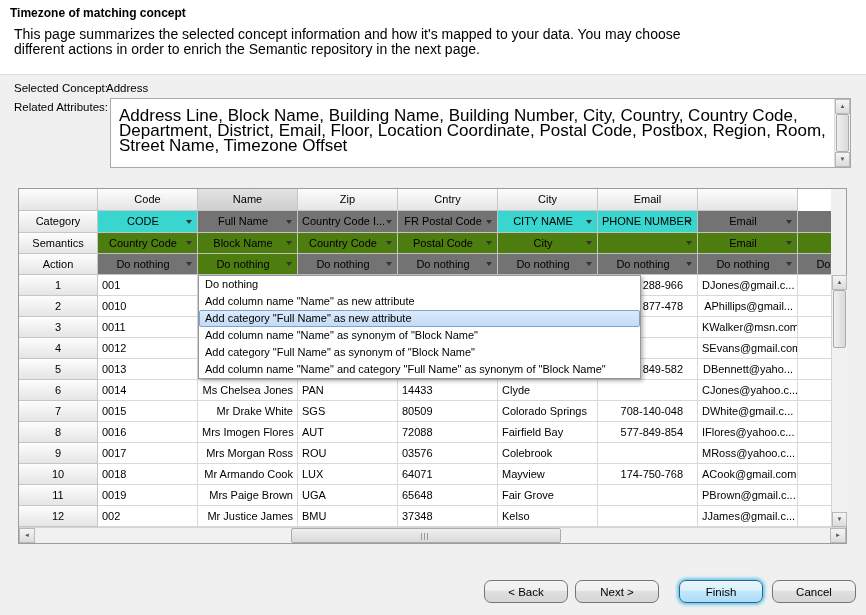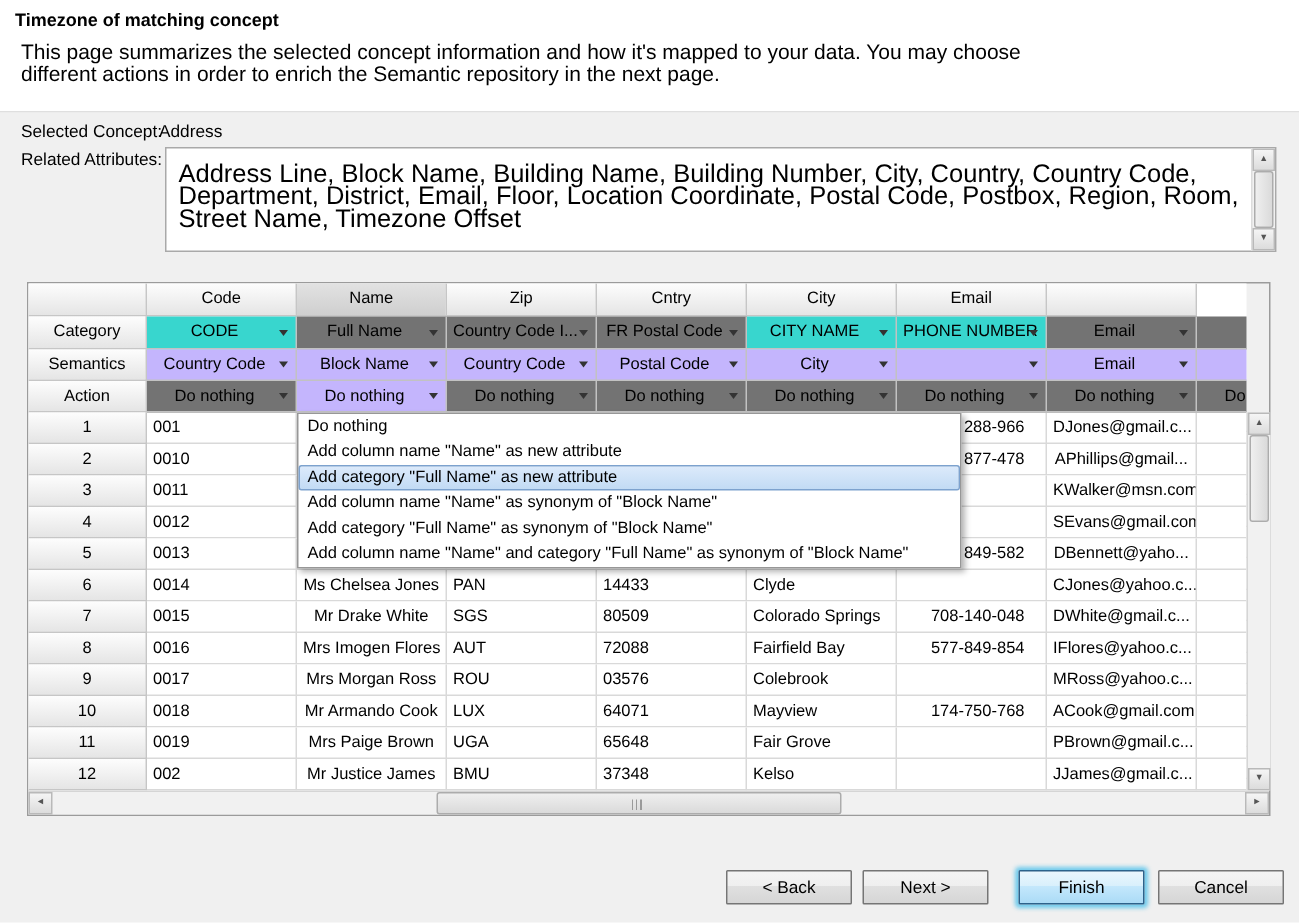--- a/index.html
+++ b/index.html
@@ -40,29 +40,29 @@
   .hcell,.rowhead{background:linear-gradient(#FDFDFD,#E5E5E5);border-right:1px solid #C6C6C6;border-bottom:1px solid #C6C6C6;
                   font-size:11px;text-align:center}
   .hcell{height:22px;line-height:21px}
   .hcell.pressed{background:linear-gradient(#E2E2E2,#CFCFCF)}
   .r-category{height:22px}
   .r-semantics,.r-action,.trow.data{height:21px}
   .r-category .rowhead{line-height:21px}
   .r-semantics .rowhead,.r-action .rowhead,.trow.data .rowhead{line-height:20px}
   .cell{background:#FFF;border-right:1px solid #D9D9D9;border-bottom:1px solid #D9D9D9;font-size:11px;line-height:20px;padding:0 4px}
   .c-center{}
-  .c-left{text-align:center}
+  .c-left{text-align:right}
   .c-right{text-align:right;padding-right:14px}
   .combo{position:relative;background:#737373;border-right:1px solid #C2C2C2;border-bottom:1px solid #C2C2C2}
   .combo .ct{display:block;font-size:11px;line-height:20px;text-align:center;padding:0 13px 0 4px;overflow:hidden;white-space:nowrap}
   .r-category .combo .ct{line-height:21px}
   .combo .arrow{position:absolute;right:5px;top:50%;margin-top:-2px;width:0;height:0;
                 border-left:3.5px solid transparent;border-right:3.5px solid transparent;border-top:4px solid #333}
   .cyan{background:#38D6CE}
-  .green{background:#c4b5fd}
+  .green{background:#4d7c0f}
   
   .grid-vscroll{left:812px;top:86px;height:252px;border-left:1px solid #D5D5D5}
   .grid-vscroll .sb-thumb{top:15px;height:58px}
   .hscroll{position:absolute;left:0;top:338px;width:827px;height:16px;background:#F1F1F1;border-top:1px solid #D5D5D5;box-sizing:border-box}
   .hs-btn{position:absolute;top:0;width:16px;height:15px;background:linear-gradient(#F5F5F5,#DCDCDC);
           border:1px solid #B9B9B9;box-sizing:border-box;text-align:center;color:#555}
   .hs-btn.left{left:0}.hs-btn.right{right:0}
   .hs-btn.left::after{content:"◄";font-size:6px;line-height:13px;display:block}
   .hs-btn.right::after{content:"►";font-size:6px;line-height:13px;display:block}
   .hs-thumb{position:absolute;left:272px;top:0;width:270px;height:15px;background:linear-gradient(#EFEFEF,#DADADA);
@@ -70,21 +70,21 @@
   .hs-thumb::after{content:"";position:absolute;left:50%;top:4px;margin-left:-5px;width:9px;height:7px;
                    background:repeating-linear-gradient(to right,#9A9A9A 0 1px,transparent 1px 3px)}
   
   .menu{position:absolute;left:198px;top:275px;width:441px;background:#FFF;border:1px solid #979797;
         box-shadow:2px 2px 4px rgba(0,0,0,0.3);z-index:20}
   .menu-item{height:17px;line-height:17px;font-size:11px;padding-left:6px;overflow:hidden;white-space:nowrap}
   .menu-item.selected{background:linear-gradient(#DCEAFB,#C2DBF4);border:1px solid #7DA2CE;border-radius:2px;
                       height:15px;line-height:15px;padding-left:5px}
   
   .btn{position:absolute;top:580px;width:84px;height:23px;font-family:inherit;font-size:11.5px;color:#000;
-       border:1px solid #757575;border-radius:1px;
+       border:1px solid #757575;border-radius:7px;
        background:linear-gradient(#F4F4F4,#EFEFEF 45%,#E0E0E0 46%,#D6D6D6);cursor:default}
   #btn-back{left:484px}
   #btn-next{left:575px}
   #btn-finish{left:679px;border:1px solid #2C628B;
        background:linear-gradient(#EAF6FD,#D9F0FC 45%,#C4E8FC 46%,#ABDBF6);
        box-shadow:0 0 3px 2px rgba(66,190,235,0.75)}
   #btn-cancel{left:772px}
 </style>
 </head>
 <body>

